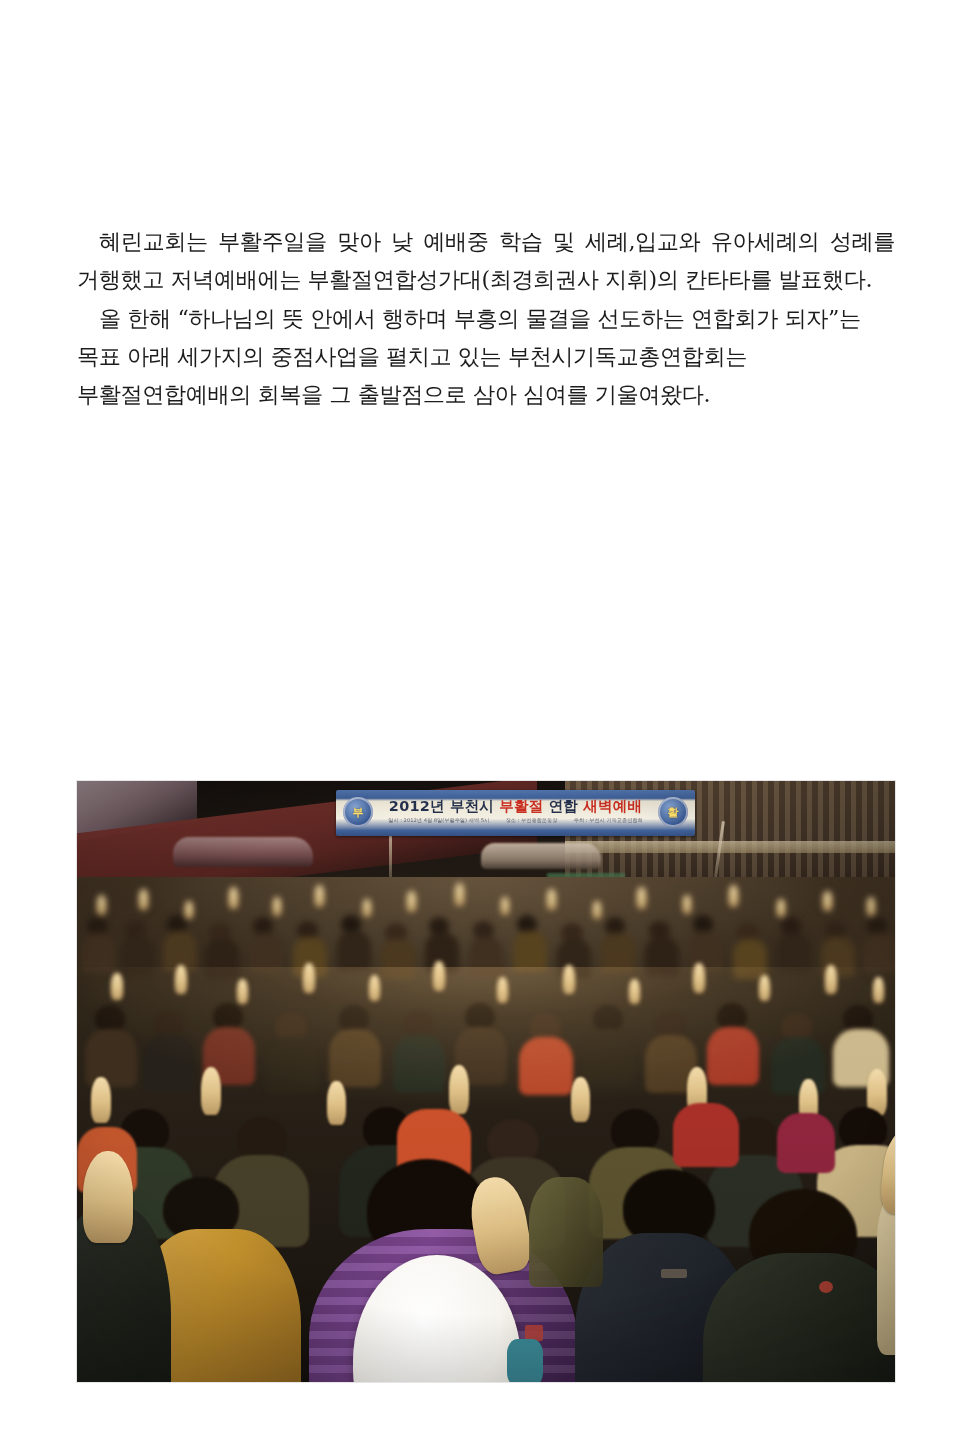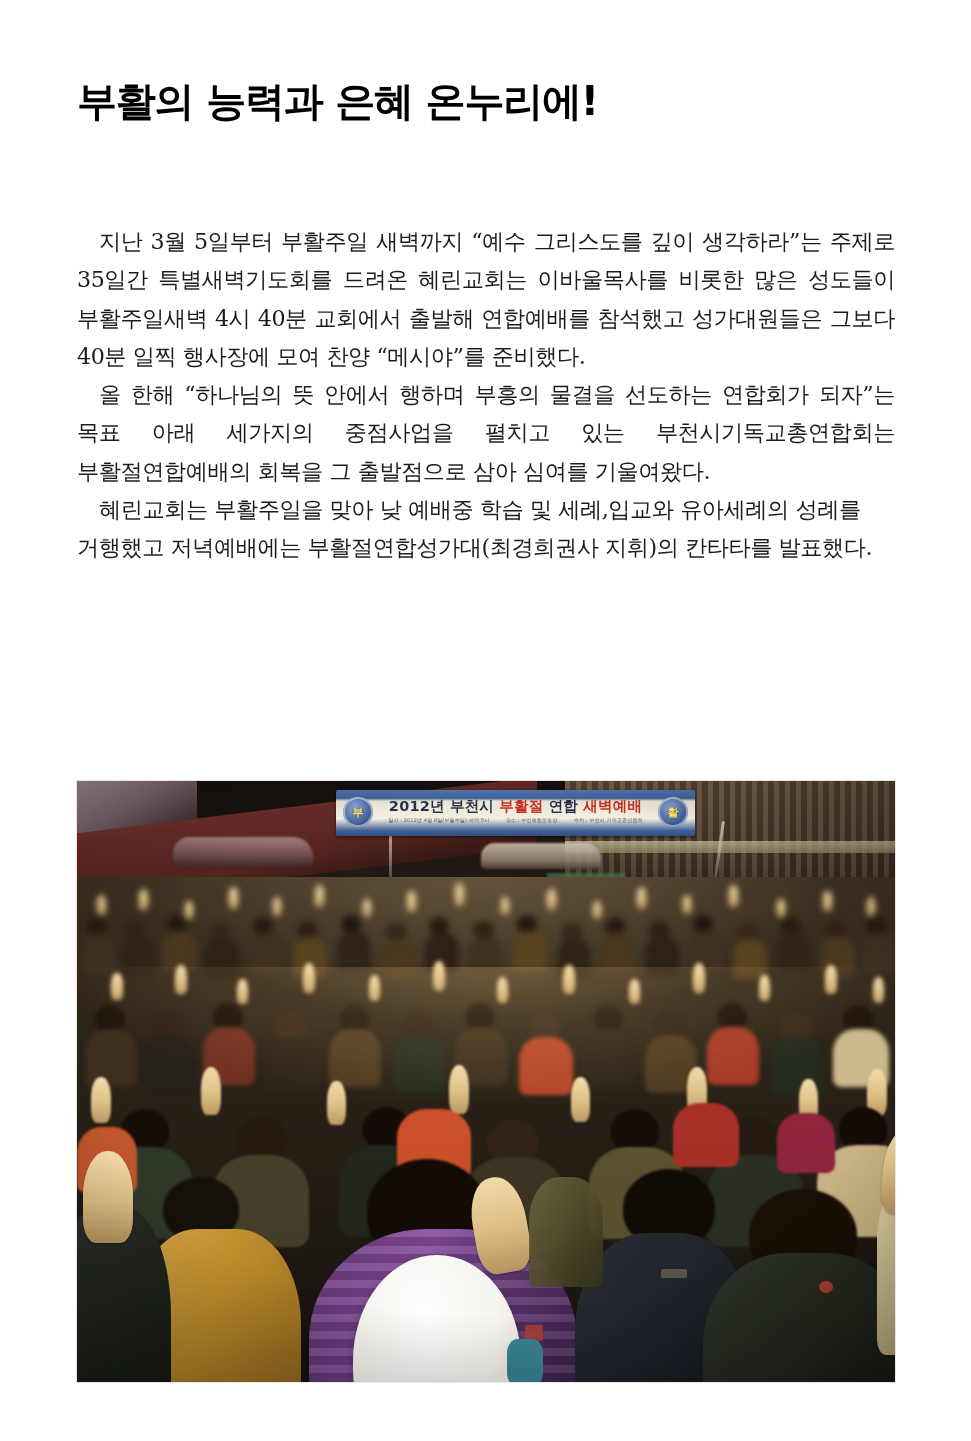--- a/index.html
+++ b/index.html
@@ -285,27 +285,25 @@
     background: #b4443a;
     opacity: .85;
   }
 </style>
 </head>
 <body>
 
 <div class="page">
 
   <div class="headline">
-    <div class="headline-line">부활의 능력과 은혜 온누리에!</div>
   </div>
 
   <div class="article">
-    <p class="para">지난 3월 5일부터 부활주일 새벽까지 “예수 그리스도를 깊이 생각하라”는 주제로 35일간 특별새벽기도회를 드려온 혜린교회는 이바울목사를 비롯한 많은 성도들이 부활주일새벽 4시 40분 교회에서 출발해 연합예배를 참석했고 성가대원들은 그보다 40분 일찍 행사장에 모여 찬양 “메시야”를 준비했다.</p>
+    <p class="para">혜린교회는 부활주일을 맞아 낮 예배중 학습 및 세례,입교와 유아세례의 성례를 거행했고 저녁예배에는 부활절연합성가대(최경희권사 지휘)의 칸타타를 발표했다.</p>
     <p class="para">올 한해 “하나님의 뜻 안에서 행하며 부흥의 물결을 선도하는 연합회가 되자”는 목표 아래 세가지의 중점사업을 펼치고 있는 부천시기독교총연합회는 부활절연합예배의 회복을 그 출발점으로 삼아 심여를 기울여왔다.</p>
-    <p class="para">혜린교회는 부활주일을 맞아 낮 예배중 학습 및 세례,입교와 유아세례의 성례를 거행했고 저녁예배에는 부활절연합성가대(최경희권사 지휘)의 칸타타를 발표했다.</p>
   </div>
 
   <figure class="photo" style="margin:0">
     <div class="photo-inner">
 
       <div class="bg-night"></div>
       <div class="bg-roof"></div>
       <div class="bg-structure"></div>
       <div class="bg-stand"></div>
       <div class="bg-stand-rail"></div>

